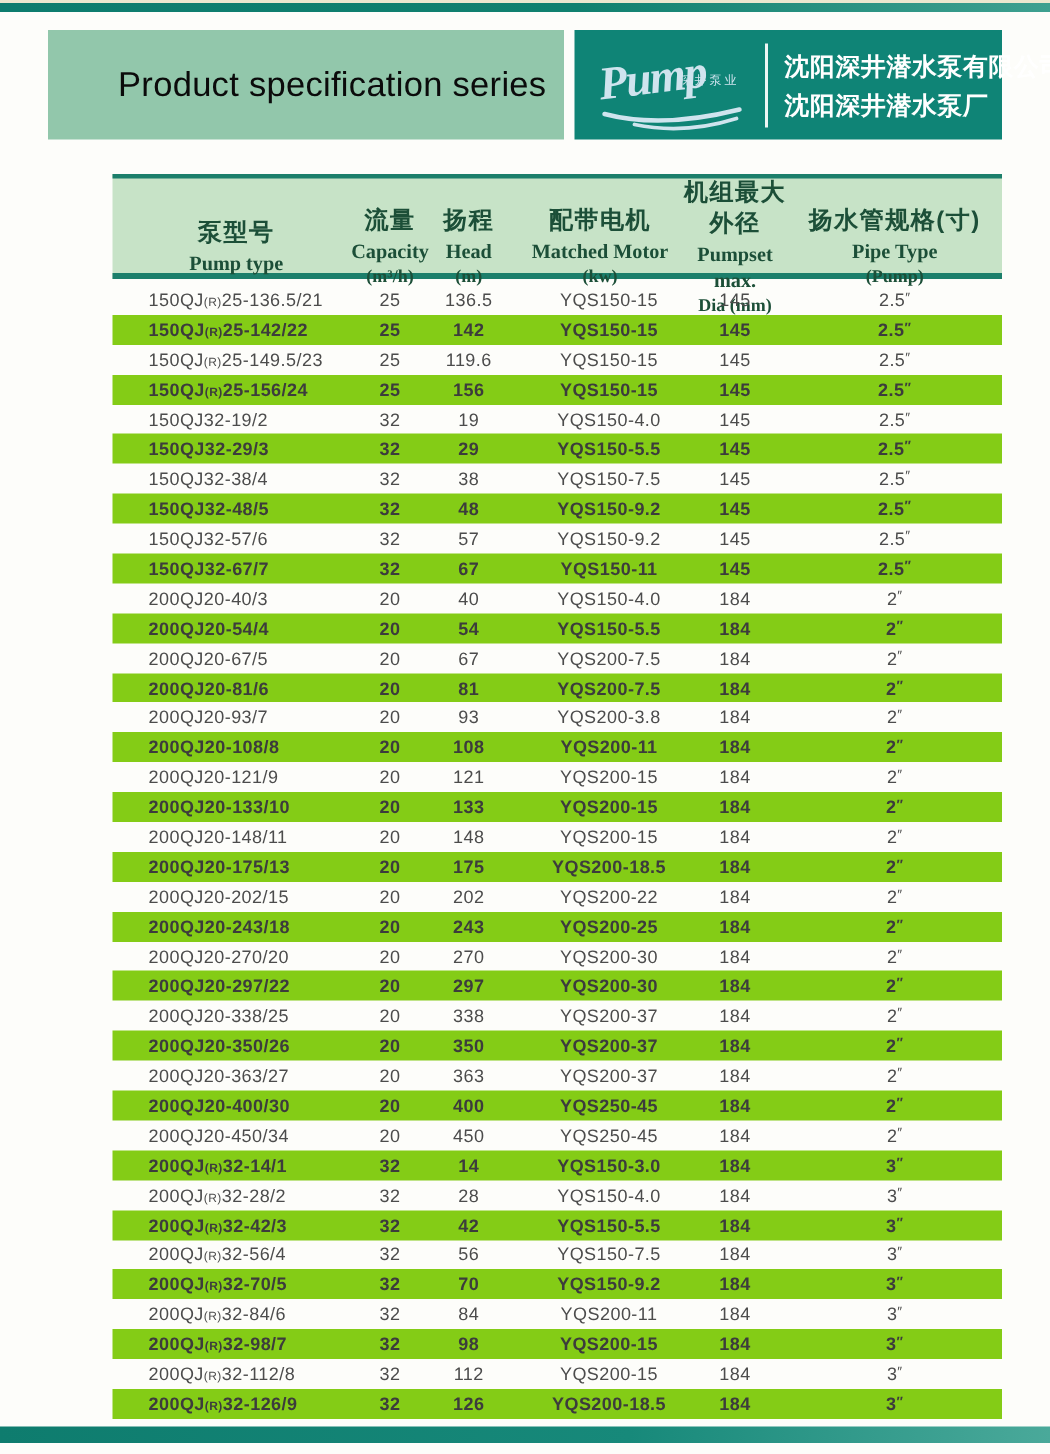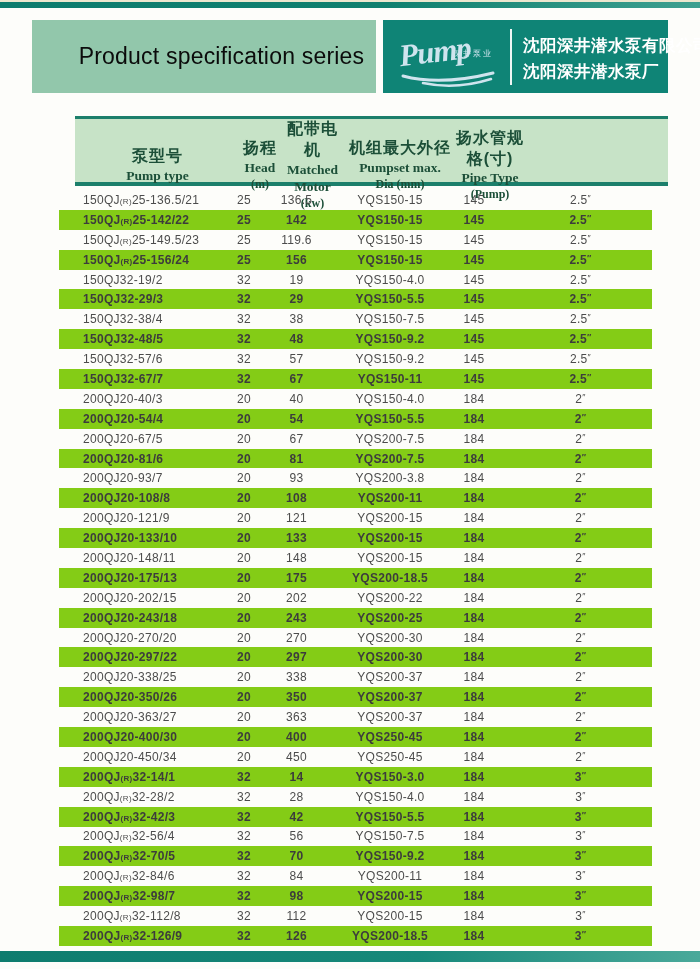--- a/index.html
+++ b/index.html
@@ -58,21 +58,21 @@
   }
   .th{
     display:flex;flex-direction:column;align-items:center;justify-content:center;
     line-height:1.3;text-align:center;font-weight:bold;
   }
   .th .zh{font-size:16px;letter-spacing:1px;}
   .th .en{font-family:"Liberation Serif","DejaVu Serif",serif;font-size:13.5px;}
   .th .unit{font-family:"Liberation Serif","DejaVu Serif",serif;font-size:12px;}
 
   
-  .tbody{position:absolute;left:59px;top:190px;width:593px;}
+  .tbody{position:absolute;left:75px;top:190px;width:593px;}
   .row{
     height:19.9px;
     display:grid;grid-template-columns:165px 40px 65px 110px 70px 143px;
     align-items:center;
     font-size:12px;color:#4c4c4c;letter-spacing:.3px;
   }
   .row.green{background:#84cc16;color:#3c3c3c;font-weight:600;}
   .cell{text-align:center;white-space:nowrap;}
   .cell.c1{text-align:left;padding-left:24px;}
   .cell.c4{text-align:center;padding-left:12px;}
@@ -110,20 +110,25 @@
       <div>沈阳深井潜水泵厂</div>
     </div>
   </div>
 
   <div class="thead" id="thead">
       <div class="th">
         <span class="zh">泵型号</span>
         <span class="en">Pump type</span>
       </div>
       <div class="th">
+        <span class="zh">流量</span>
+        <span class="en">Capacity</span>
+        <span class="unit">(m³/h)</span>
+      </div>
+      <div class="th">
         <span class="zh">扬程</span>
         <span class="en">Head</span>
         <span class="unit">(m)</span>
       </div>
       <div class="th">
         <span class="zh">配带电机</span>
         <span class="en">Matched Motor</span>
         <span class="unit">(kw)</span>
       </div>
       <div class="th">

